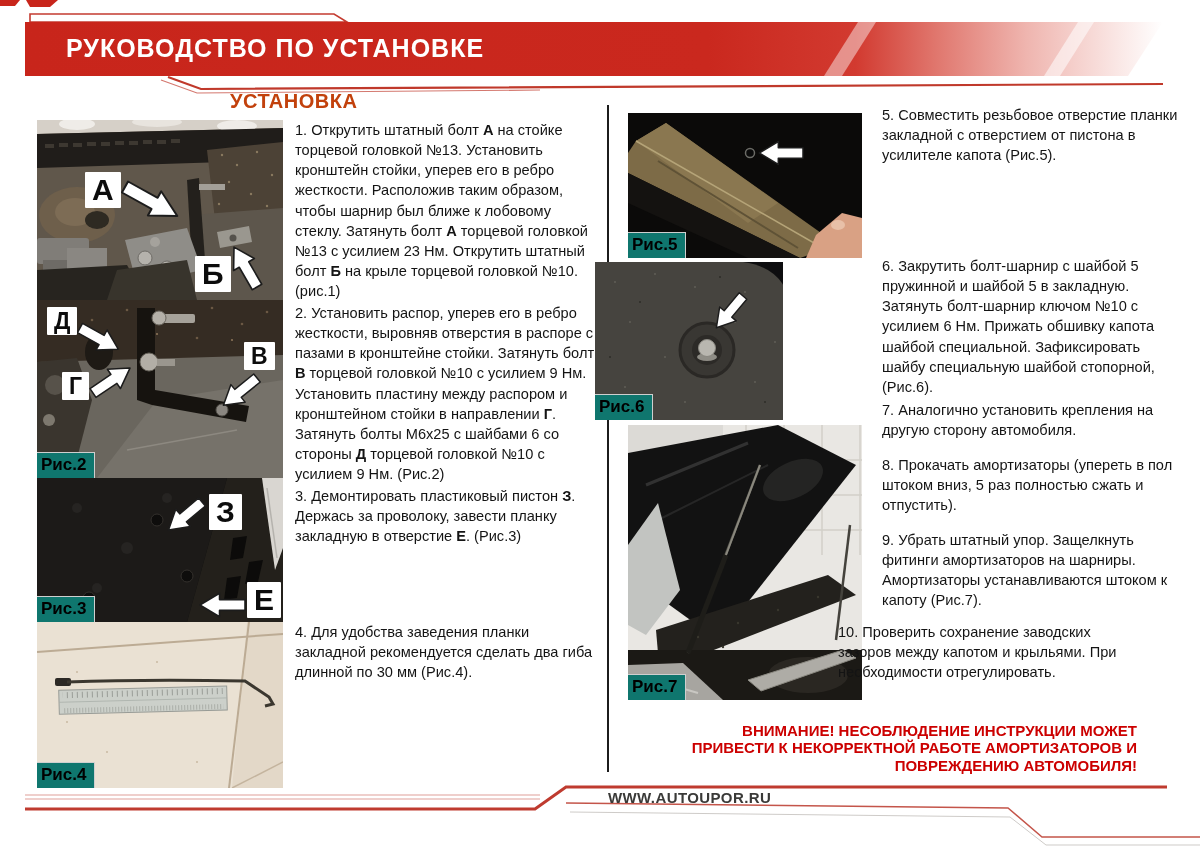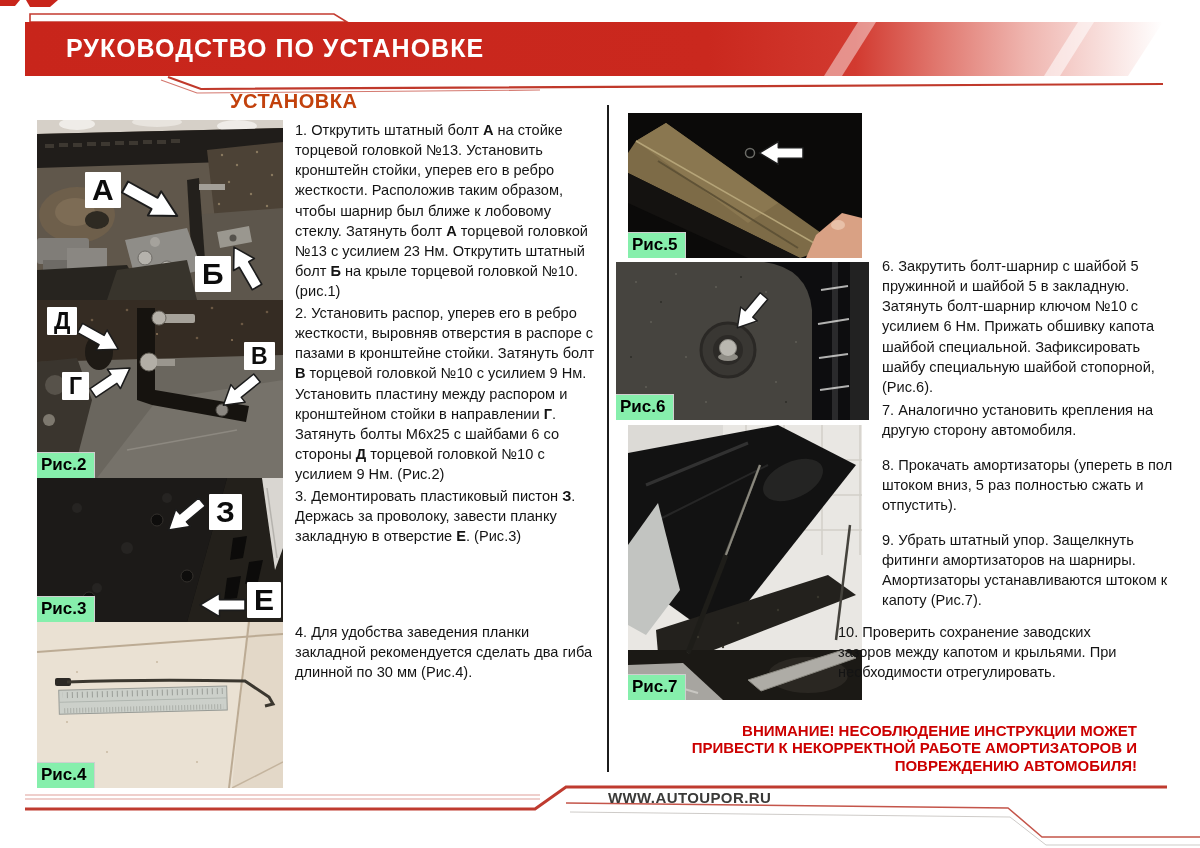--- a/index.html
+++ b/index.html
@@ -10,21 +10,21 @@
   #banner-title{position:absolute;left:66px;top:34px;font-size:25px;font-weight:700;color:#fff;
                 letter-spacing:1px;white-space:nowrap;}
   #section-title{position:absolute;left:230px;top:90px;font-size:20px;font-weight:800;color:#c2410c;
                  letter-spacing:.5px;}
   
   .step{position:absolute;font-size:14.6px;line-height:1.38;color:#141414;text-align:left;}
   .step b{font-weight:700;}
   
   .fig{position:absolute;overflow:hidden;background:#222;}
   .fig svg{display:block;}
-  .figcap{position:absolute;left:0;bottom:0;background:#86efac;color:#000;font-weight:800;
+  .figcap{position:absolute;left:0;bottom:0;background:#0f766e;color:#000;font-weight:800;
           font-size:17px;line-height:1.15;padding:2px 8px 3px 4px;border:1px solid #cfcfcf;border-left:none;border-bottom:none;}
   .marker{position:absolute;background:#fff;color:#0c0c0c;font-weight:800;line-height:1.05;
           padding:2px 7px;border-radius:1px;}
   .mk-lg{font-size:30px;}
   .mk-md{font-size:23px;}
   
   #divider{position:absolute;left:607px;top:105px;width:2px;height:667px;background:#1c1c1c;}
   
   #warning{position:absolute;left:667px;top:722px;width:470px;text-align:right;
            font-size:15px;font-weight:800;line-height:1.15;}
@@ -241,21 +241,21 @@
       <line x1="30" y1="48" x2="170" y2="135" stroke="#5f5236" stroke-width="2"></line>
       <polygon points="0,60 172,145 120,145 0,90" fill="#141210"></polygon>
       <circle cx="122" cy="40" r="4.5" fill="#0a0a0a" stroke="#6b6b66" stroke-width="1.5"></circle>
       <polygon points="188,122 214,100 234,105 234,145 178,145" fill="#d9a184"></polygon>
       <ellipse cx="210" cy="112" rx="7" ry="5" fill="#e8c0a8"></ellipse>
       <use href="#arrowBlock" transform="translate(175,40) rotate(180) scale(0.95)"></use>
     </svg>
     <span class="figcap">Рис.5</span>
   </div>
 
-  <div class="fig" style="left:616px;top:262px;width:253px;height:158px">
+  <div class="fig" style="left:595px;top:262px;width:188px;height:158px">
     <svg width="234" height="158" viewBox="0 0 234 158">
       <rect width="234" height="158" fill="#0d0d0f"></rect>
       <g stroke="#dcdcda" stroke-width="2" opacity="0.8">
         <line x1="205" y1="28" x2="232" y2="24"></line>
           <line x1="202" y1="62" x2="233" y2="57"></line>
         <line x1="203" y1="96" x2="232" y2="92"></line>
           <line x1="204" y1="128" x2="233" y2="124"></line>
       </g>
       <rect x="216" y="0" width="6" height="158" fill="#ffffff" opacity="0.12"></rect>
       <path d="M0,0 L148,0 Q192,6 196,48 L196,158 L0,158 Z" fill="#46443f"></path>
@@ -326,20 +326,21 @@
       <line x1="98" y1="130" x2="132" y2="40" stroke="#8a887e" stroke-width="2"></line>
     </svg>
     <span class="figcap">Рис.7</span>
   </div>
 
   <div class="step" style="left:295px;top:120px;width:306px">1. Открутить штатный болт <b>А</b> на стойке торцевой головкой №13.  Установить кронштейн стойки, уперев его в ребро жесткости. Расположив таким образом, чтобы шарнир был ближе к лобовому стеклу. Затянуть болт <b>А</b> торцевой головкой №13 с усилием 23 Нм. Открутить штатный болт <b>Б</b> на крыле торцевой головкой №10. (рис.1)</div>
   <div class="step" style="left:295px;top:303px;width:310px">2. Установить распор, уперев его в ребро жесткости, выровняв отверстия в распоре с пазами в кронштейне стойки. Затянуть болт <b>В</b> торцевой головкой №10 с усилием 9 Нм. Установить пластину между распором и кронштейном стойки в направлении <b>Г</b>. Затянуть болты М6х25 с шайбами 6 со стороны <b>Д</b> торцевой головкой №10 с усилием 9 Нм. (Рис.2)</div>
   <div class="step" style="left:295px;top:486px;width:306px">3. Демонтировать пластиковый пистон <b>З</b>. Держась за проволоку, завести планку закладную в отверстие <b>Е</b>. (Рис.3)</div>
   <div class="step" style="left:295px;top:622px;width:306px">4. Для удобства заведения планки закладной рекомендуется сделать два гиба длинной по 30 мм (Рис.4).</div>
 
+  <div class="step" style="left:882px;top:105px;width:298px">5. Совместить резьбовое отверстие планки закладной с отверстием от пистона в усилителе капота (Рис.5).</div>
   <div class="step" style="left:882px;top:256px;width:300px">6. Закрутить болт-шарнир с шайбой 5 пружинной и шайбой 5 в закладную. Затянуть болт-шарнир ключом №10 с усилием 6 Нм. Прижать обшивку капота шайбой специальной. Зафиксировать шайбу специальную шайбой стопорной, (Рис.6).</div>
   <div class="step" style="left:882px;top:400px;width:298px">7. Аналогично установить крепления на другую сторону автомобиля.</div>
   <div class="step" style="left:882px;top:455px;width:298px">8. Прокачать амортизаторы (упереть в пол штоком вниз, 5 раз полностью сжать и отпустить).</div>
   <div class="step" style="left:882px;top:530px;width:298px">9. Убрать штатный упор. Защелкнуть фитинги амортизаторов на шарниры. Амортизаторы устанавливаются штоком к капоту (Рис.7).</div>
   <div class="step" style="left:838px;top:622px;width:298px">10. Проверить сохранение заводских зазоров между капотом и крыльями. При необходимости отрегулировать.</div>
 
   <div id="warning" style="color: rgb(204, 0, 0);">ВНИМАНИЕ! НЕСОБЛЮДЕНИЕ ИНСТРУКЦИИ МОЖЕТ ПРИВЕСТИ К НЕКОРРЕКТНОЙ РАБОТЕ АМОРТИЗАТОРОВ И ПОВРЕЖДЕНИЮ АВТОМОБИЛЯ!</div>
 
   <svg class="abs" style="left:0;top:770px" width="1200" height="78">
     <line x1="25" y1="25" x2="540" y2="25" stroke="#dfa099" stroke-width="1.2"></line>

